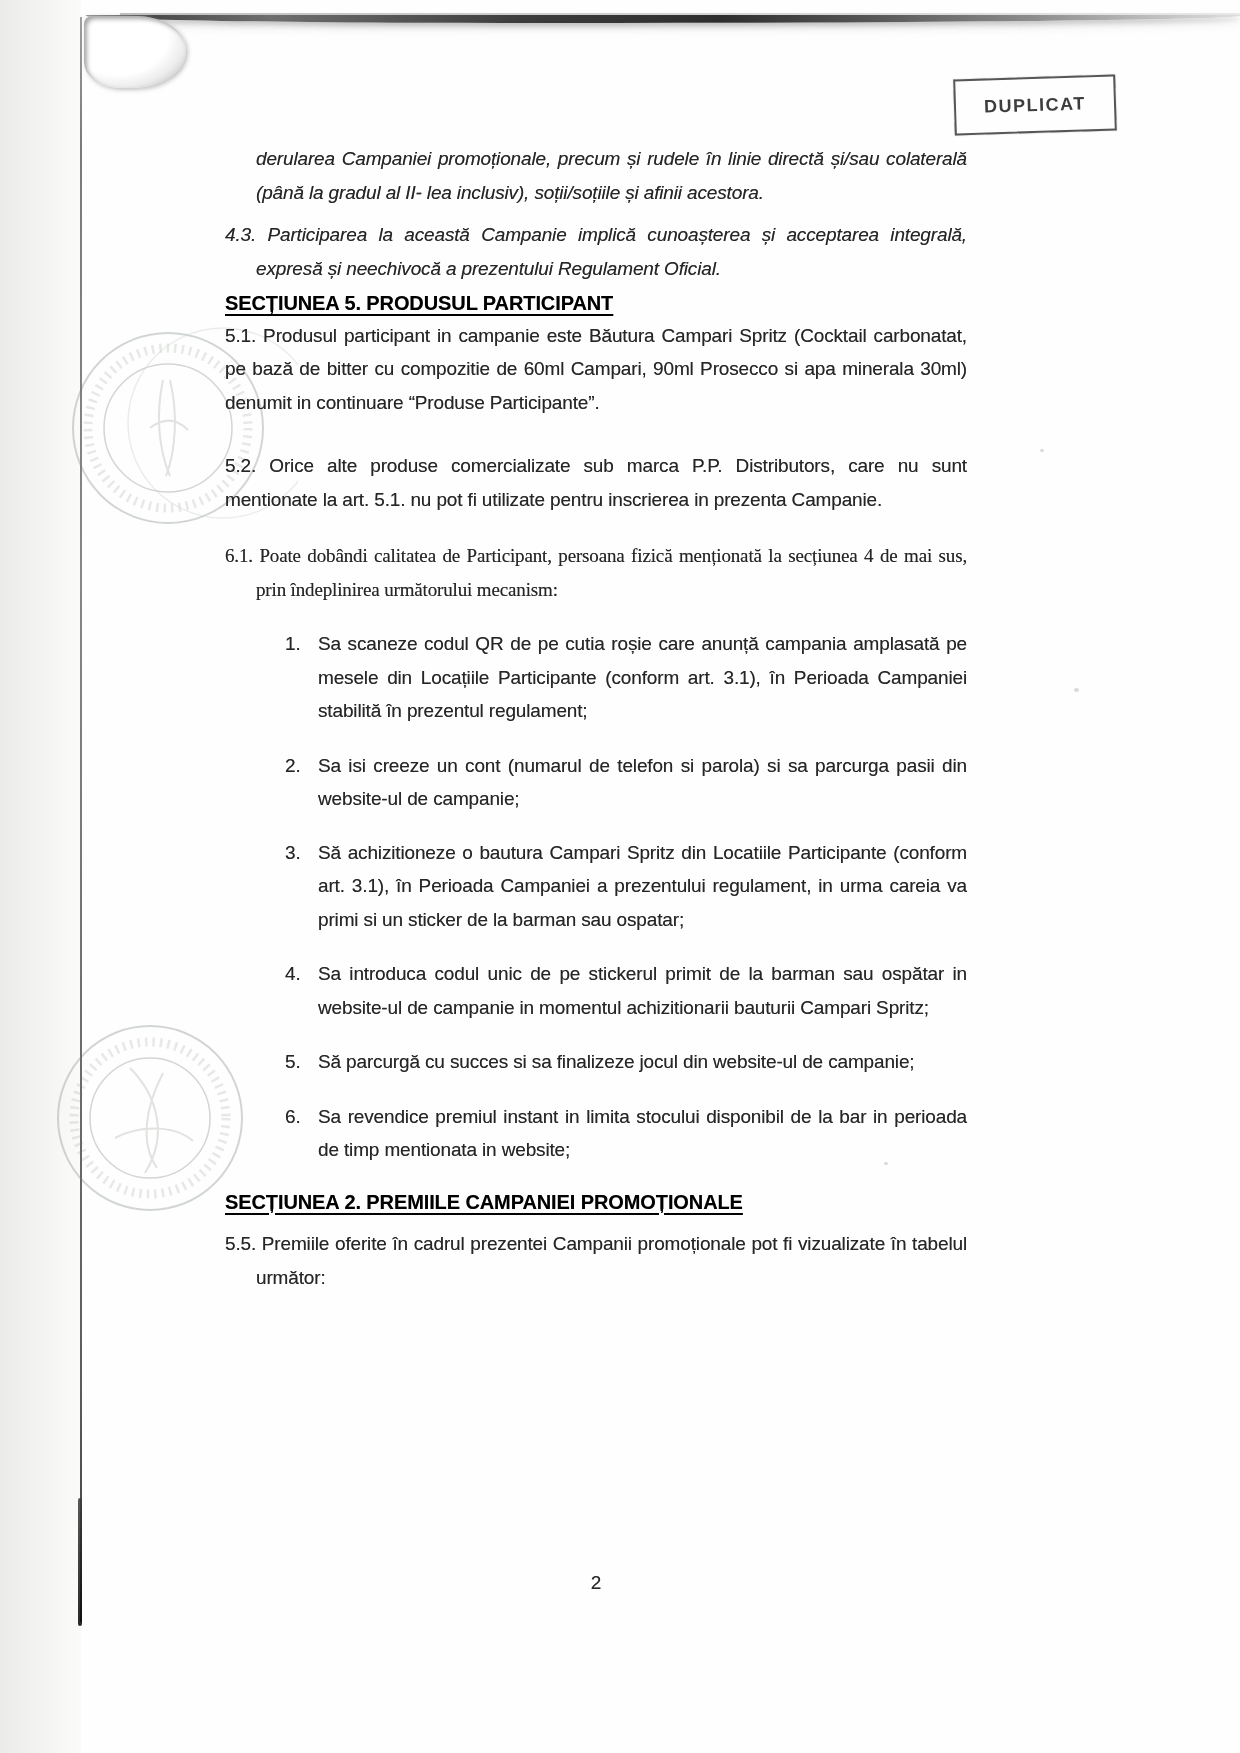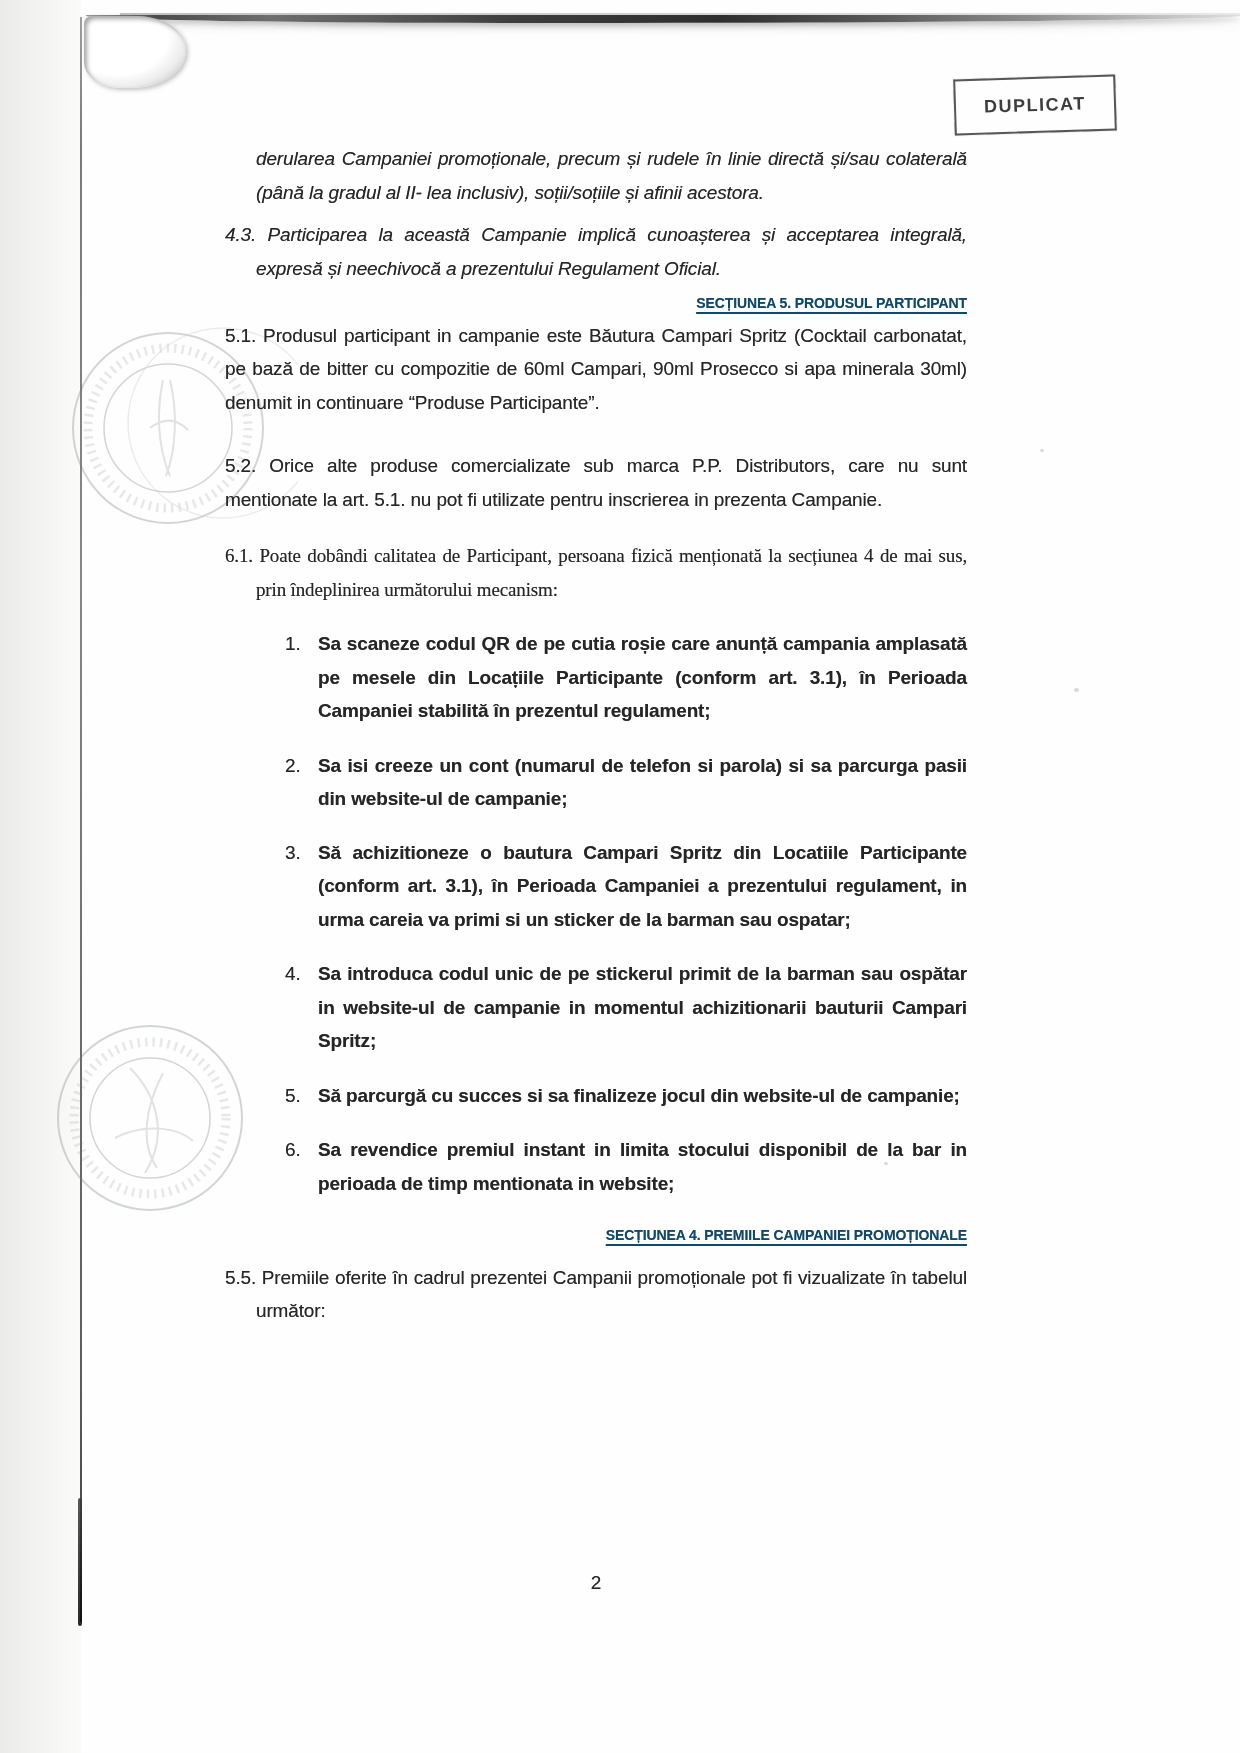--- a/index.html
+++ b/index.html
@@ -65,38 +65,38 @@
     font-size:19px;line-height:33.5px;letter-spacing:-0.15px;
     color:#262626;
     text-align:justify;
     text-shadow:0 0 .6px rgba(25,25,25,.5);
   }
   .content p{margin:0;}
   .indent{padding-left:31px;margin-bottom:9px !important;font-style:italic;}
   .hang{padding-left:31px;text-indent:-31px;}
   .b{font-weight:normal;}
   h2{
-    margin:0;font-size:14px;line-height:33.5px;font-weight:bold;color:#0c4a6e;
+    margin:0;font-size:20px;line-height:33.5px;font-weight:bold;color:#000000;
     text-decoration:underline;text-underline-offset:4px;text-decoration-thickness:1.5px;
-    text-align:right;letter-spacing:-0.1px;
+    text-align:left;letter-spacing:-0.1px;
   }
   .mb2{margin-bottom:2px !important;font-style:italic;}
   .mb8{margin-bottom:8px !important;}
   .mb21{margin-bottom:21px !important;font-family:Liberation Serif, serif;}
   .mb23{margin-bottom:23px !important;}
   .mb30{margin-bottom:30px !important;}
   .mb175{margin-bottom:175px !important;}
   .hm{margin-bottom:-2px !important;}
   .steps{margin-left:60px;}
   .step{display:flex;margin-bottom:21px;}
   .step:nth-child(2){margin-bottom:20px;}
   .step:nth-child(5){margin-bottom:21px;}
   .step:last-child{margin-bottom:19px;}
   .step .num{flex:none;width:33px;text-align:left;}
-  .step .txt{flex:1;text-align:justify;font-weight:bold;}
+  .step .txt{flex:1;text-align:justify;}
   .pagenum{
     position:absolute;left:225px;top:1572px;width:742px;
     text-align:center;font-size:19px;color:#2a2a2a;
     text-shadow:0 0 .6px rgba(25,25,25,.5);
   }
 </style>
 </head>
 <body>
 
 <div class="page">
@@ -171,21 +171,21 @@
         <span class="txt">Să parcurgă cu succes si sa finalizeze jocul din website-ul de campanie;</span>
       </div>
       <div class="step">
         <span class="num">6.</span>
         <span class="txt">Sa revendice premiul instant in limita stocului disponibil de la bar in perioada de timp mentionata in website;</span>
       </div>
     </div>
 
 
 
-    <h2 class="mb8">SECȚIUNEA 4. PREMIILE CAMPANIEI PROMOȚIONALE</h2>
+    <h2 class="mb8">SECȚIUNEA 2. PREMIILE CAMPANIEI PROMOȚIONALE</h2>
 
     <p class="hang">5.5. Premiile oferite în cadrul prezentei Campanii promoționale pot fi vizualizate în tabelul următor:</p>
 
   </main>
 
   <div class="pagenum">2</div>
 
 </div>
 
 </body></html>

